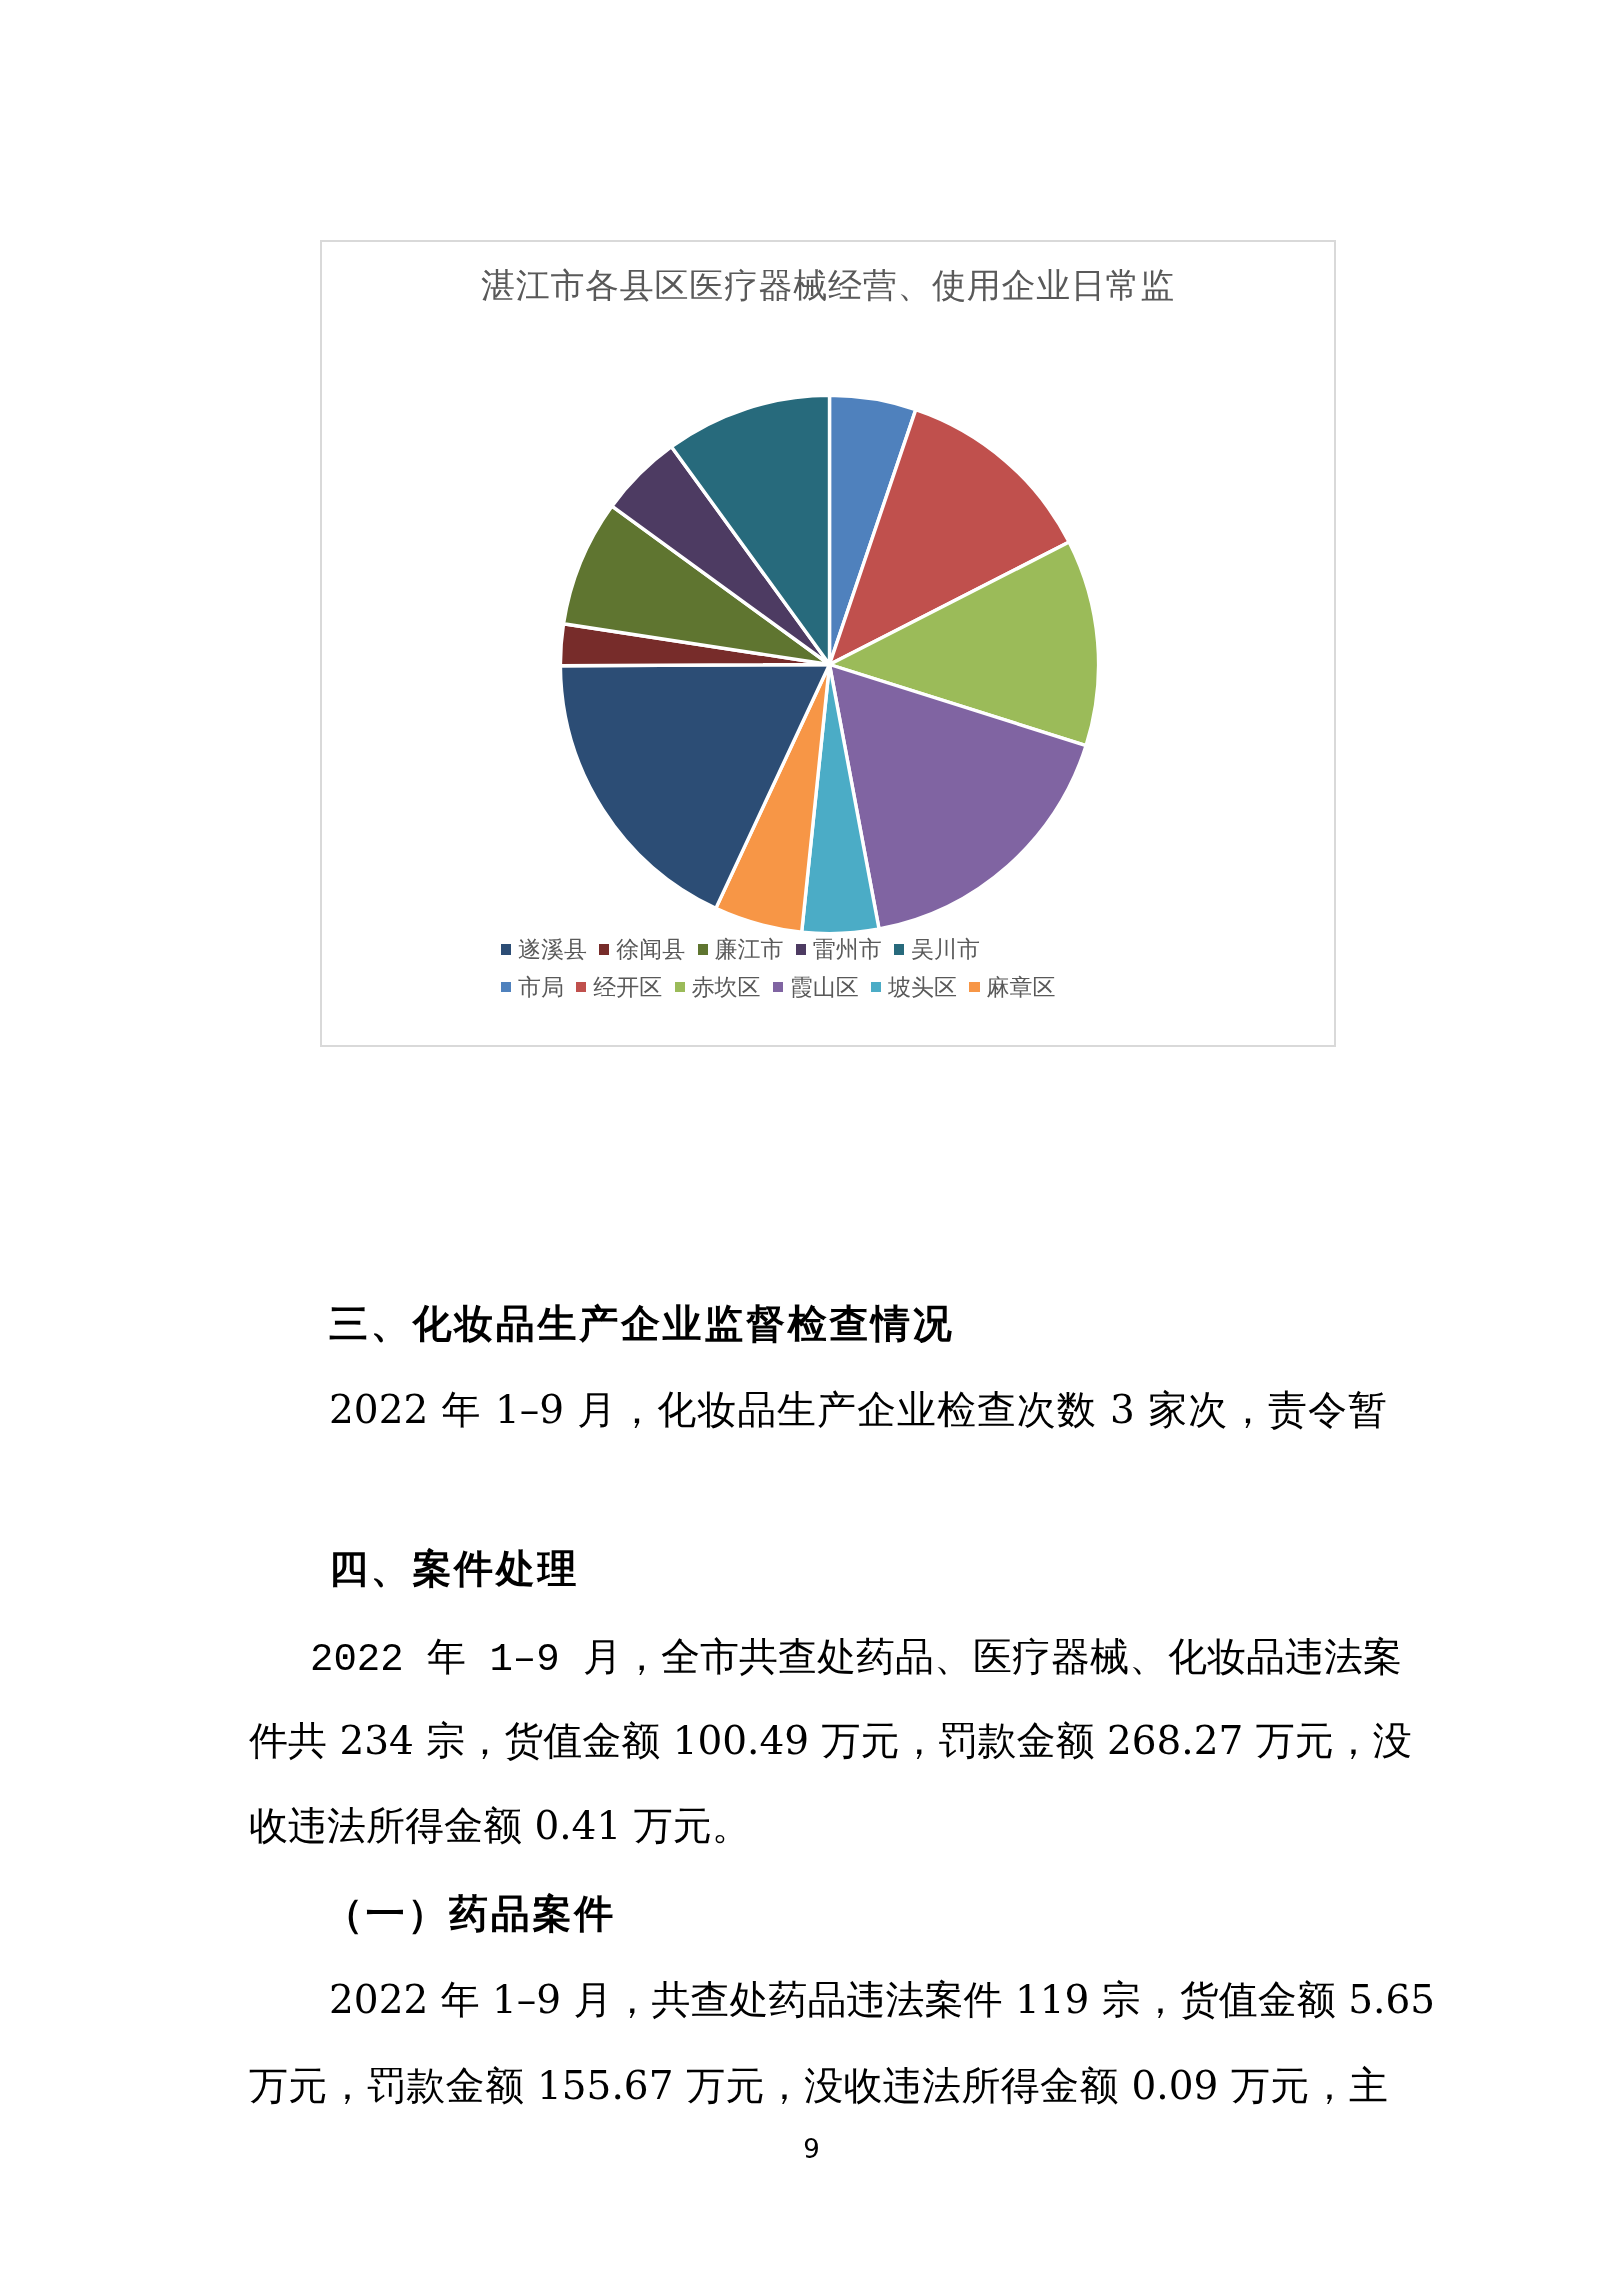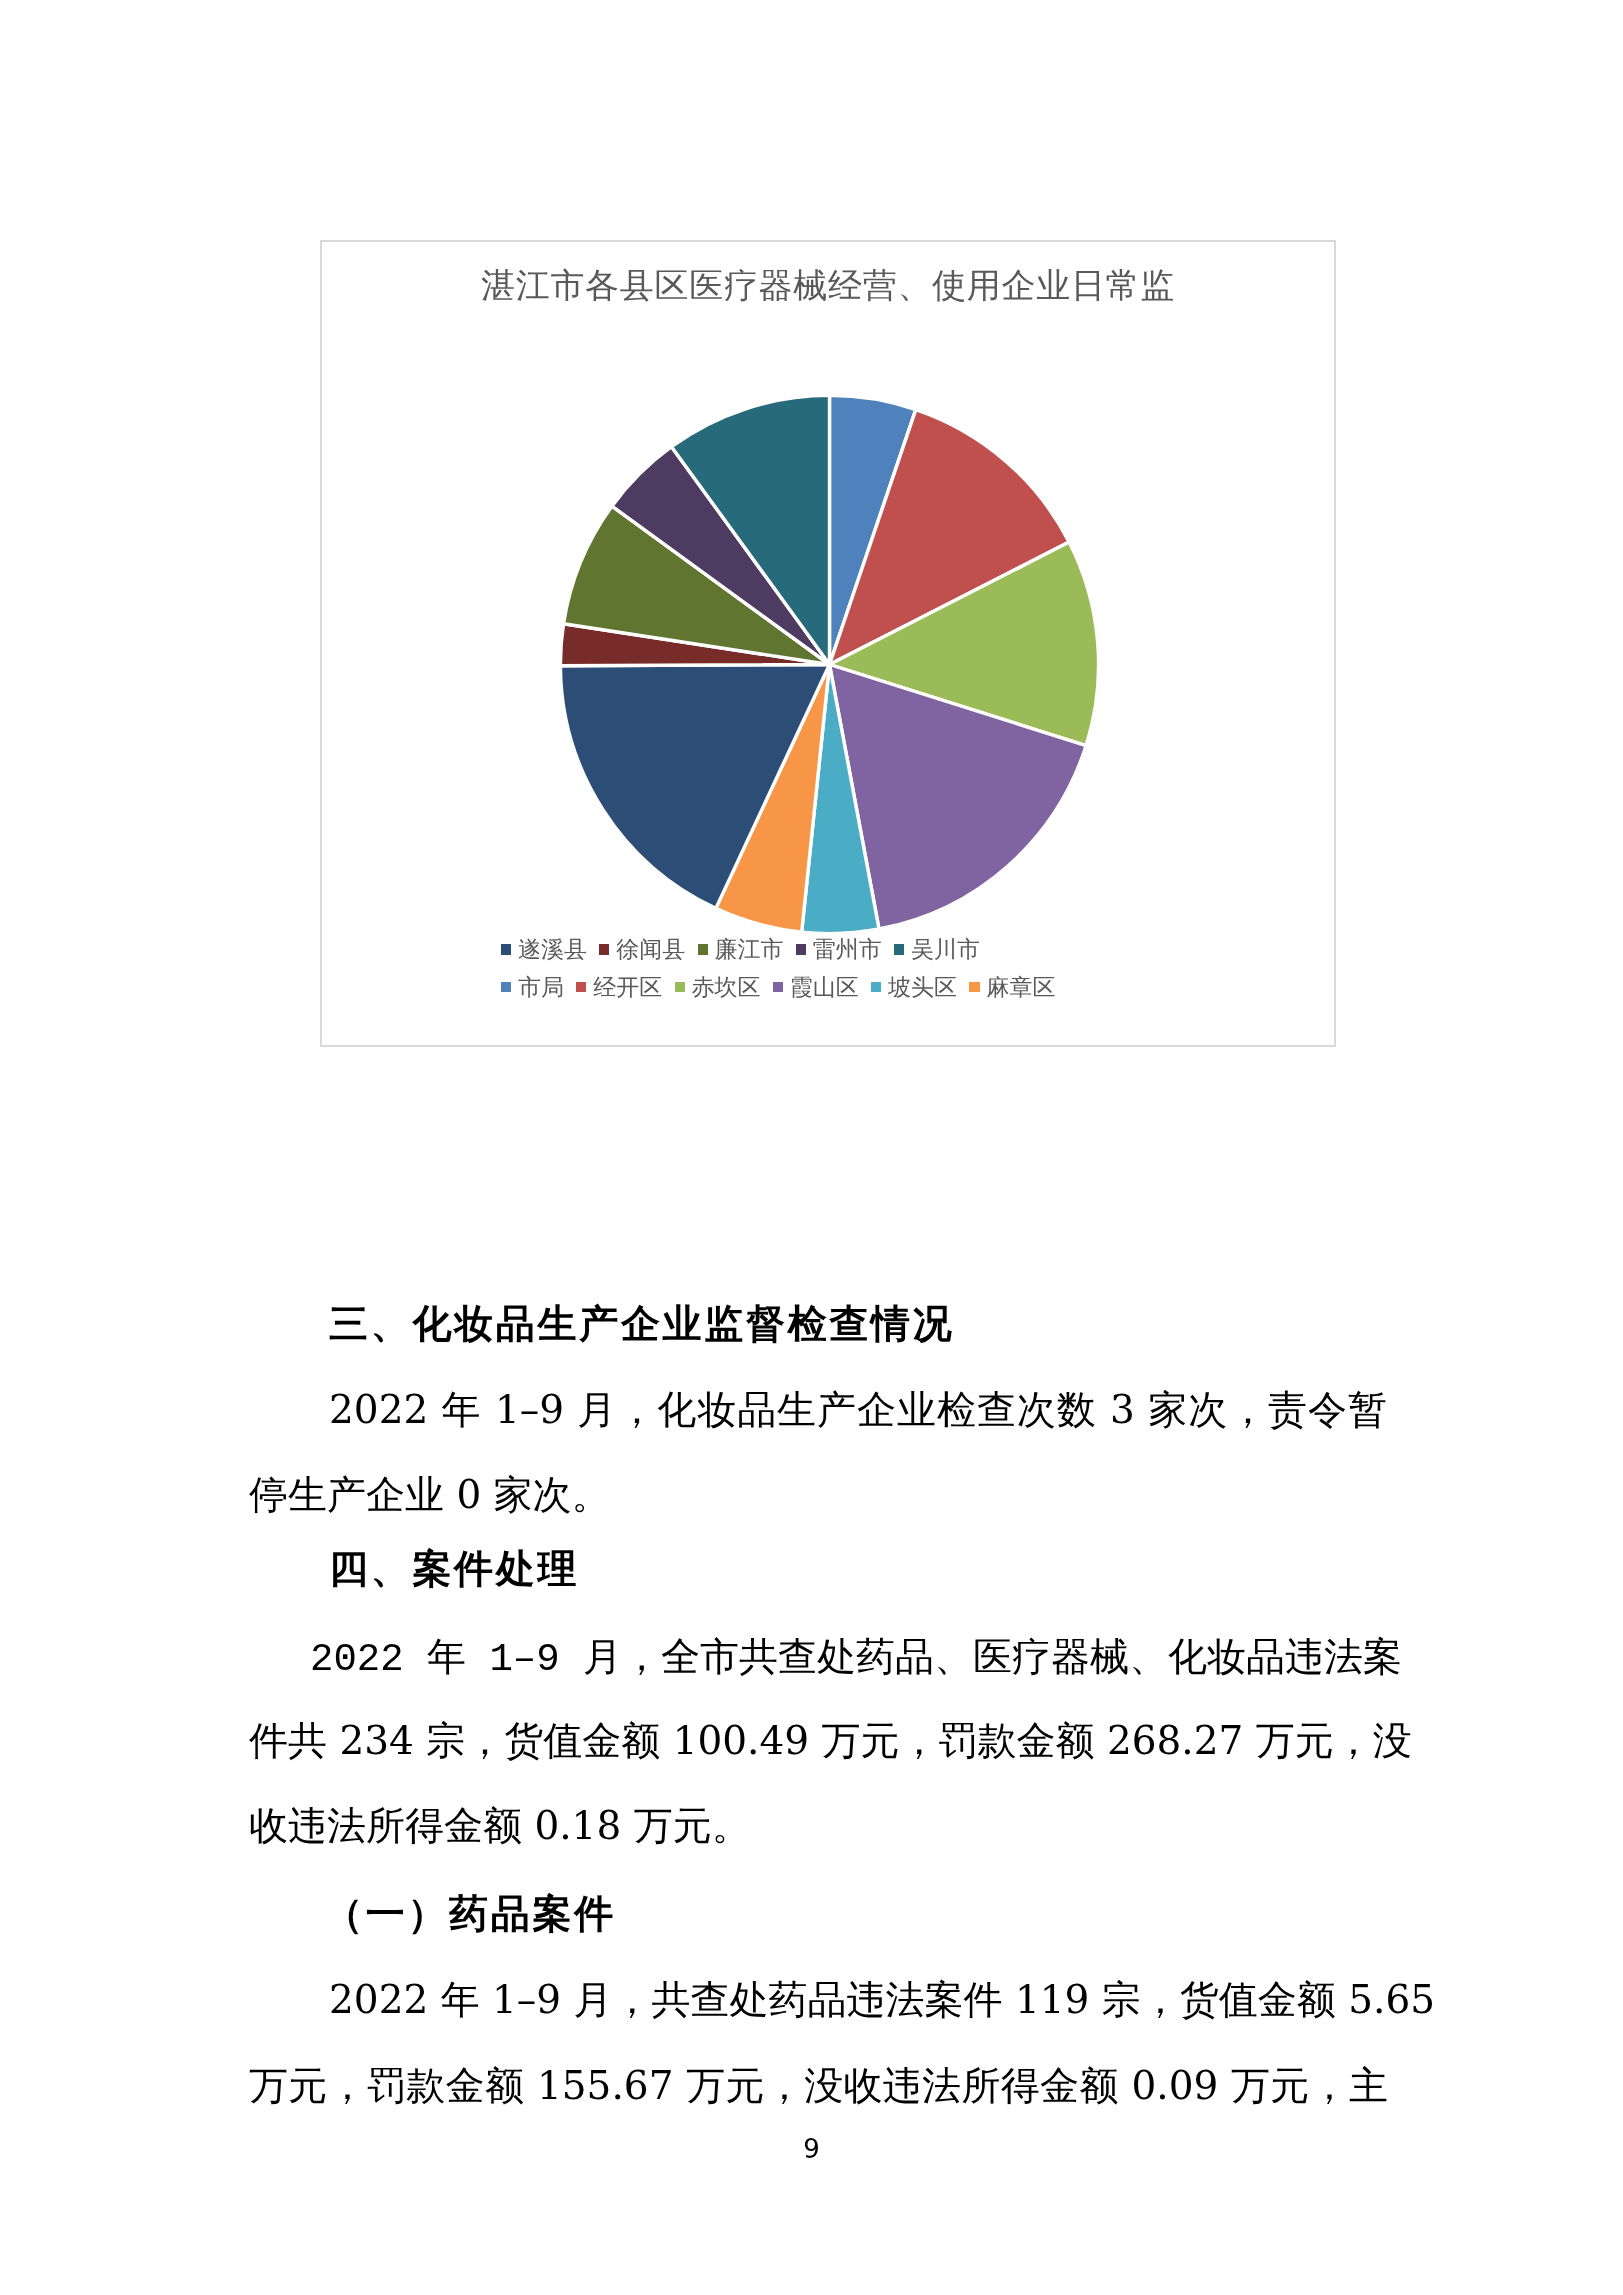--- a/index.html
+++ b/index.html
@@ -92,26 +92,25 @@
           <span class="legend-swatch" style="background: rgb(247, 150, 70);"></span>
           <span>麻章区</span>
         </div>
       </div>
   </div>
 </div>
 
 <div class="body-text" style="top:0;height:2295px;margin-top:48px;">
   <div class="line-abs heading" style="top:1249px; left:80px;">三、化妆品生产企业监督检查情况</div>
   <div class="line-abs justified" style="top:1335px; left:80px; width:1058px;">2022 年 1–9 月，化妆品生产企业检查次数 3 家次，责令暂</div>
-  <div class="line-abs" style="top:1420px; left:0;">停生产企业 0 家次。</div>
 
   <div class="line-abs heading" style="top:1494px; left:80px;">四、案件处理</div>
   <div class="line-abs justified" style="top:1582px; left:61px; width:1077px;font-family:Liberation Mono, monospace;">2022 年 1–9 月，全市共查处药品、医疗器械、化妆品违法案</div>
   <div class="line-abs justified" style="top:1666px; left:0; width:1139px;">件共 234 宗，货值金额 100.49 万元，罚款金额 268.27 万元，没</div>
-  <div class="line-abs" style="top:1751px; left:0;">收违法所得金额 0.18 万元。</div>
+  <div class="line-abs" style="top:1751px; left:0;">收违法所得金额 0.41 万元。</div>
 
   <div class="line-abs heading" style="top:1839px; left:75px;">（一）药品案件</div>
   <div class="line-abs justified" style="top:1925px; left:80px; width:1058px;">2022 年 1–9 月，共查处药品违法案件 119 宗，货值金额 5.65</div>
   <div class="line-abs justified" style="top:2011px; left:0; width:1139px;">万元，罚款金额 155.67 万元，没收违法所得金额 0.09 万元，主</div>
 </div>
 
 <div class="page-number">9</div>
 
 
 </body></html>

